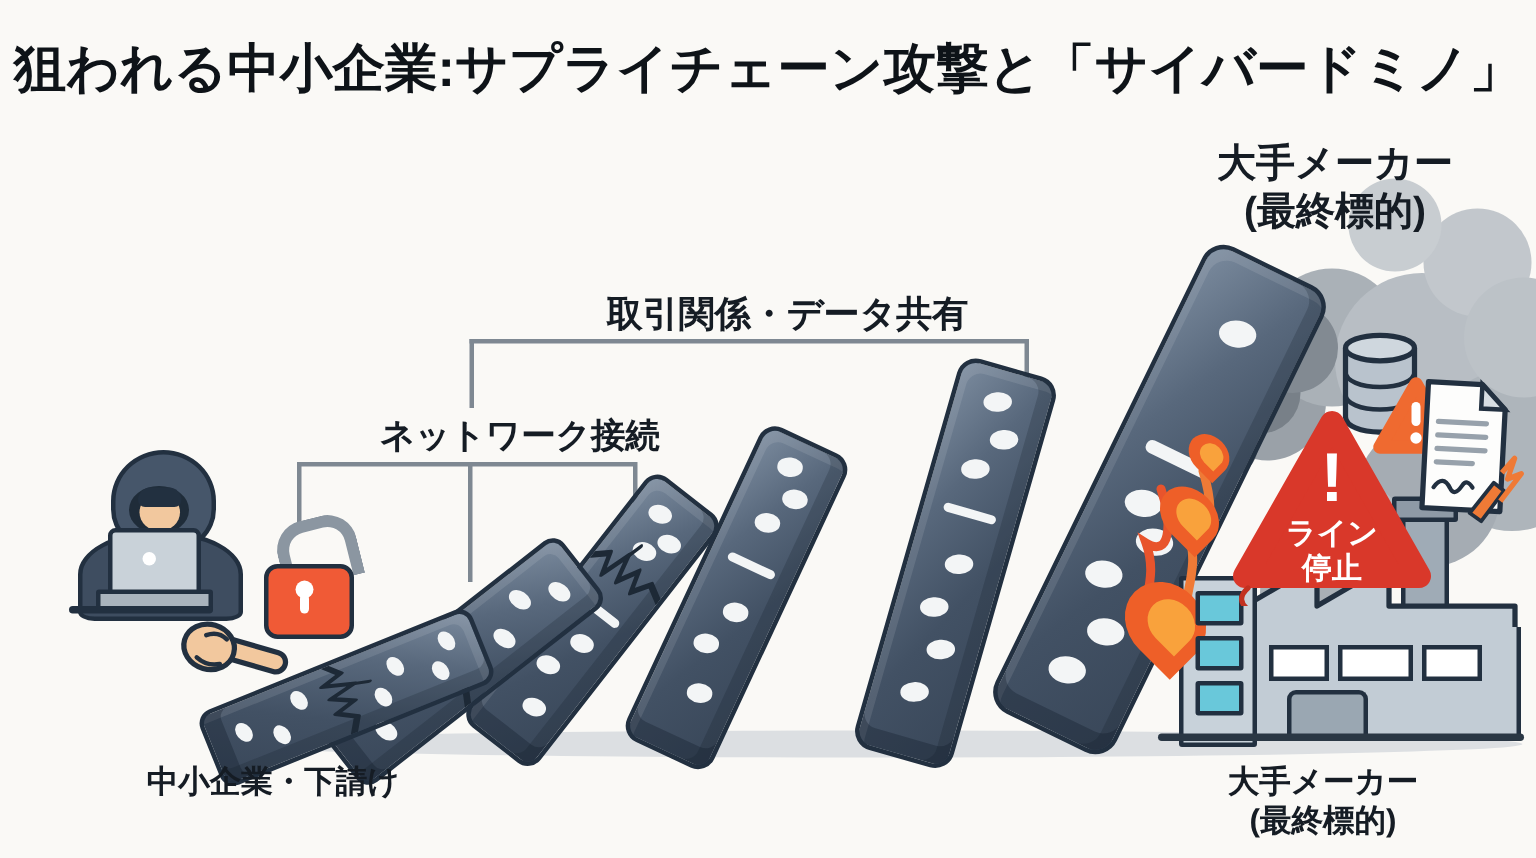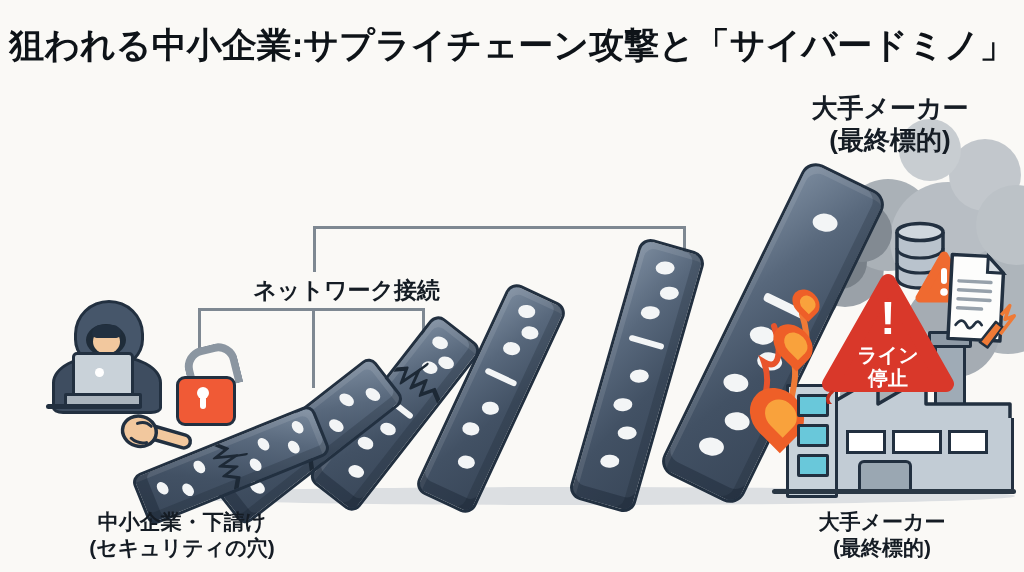--- a/index.html
+++ b/index.html
@@ -88,26 +88,26 @@
     <div class="bk" style="left:198px;top:308px;width:226px;height:2.5px;"></div>
     <div class="bk" style="left:198px;top:308px;width:2.5px;height:44px;"></div>
     <div class="bk" style="left:312px;top:308px;width:2.5px;height:80px;"></div>
     <div class="bk" style="left:422px;top:308px;width:2.5px;height:78px;"></div>
   </div>
 
   <div class="lbl lbl-target-top">
     <span>大手メーカー</span>
     <span>(最終標的)</span>
   </div>
+  <div class="lbl lbl-relation">取引関係・データ共有</div>
   <div class="lbl lbl-network">ネットワーク接続</div>
   <div class="lbl lbl-chain-mid">
   </div>
   <div class="lbl lbl-sme">
     <span>中小企業・下請け</span>
-    <span>(セキュリティの穴)</span>
   </div>
   <div class="lbl lbl-target-bottom">
     <span>大手メーカー</span>
     <span>(最終標的)</span>
   </div>
 
   <div>
     <div class="abs torso"></div>
     <div class="abs hood"></div>
     <div class="abs hood-inner"></div>

